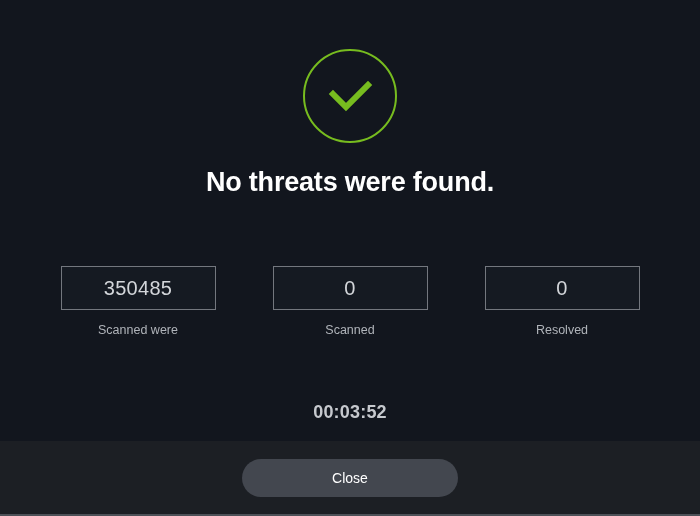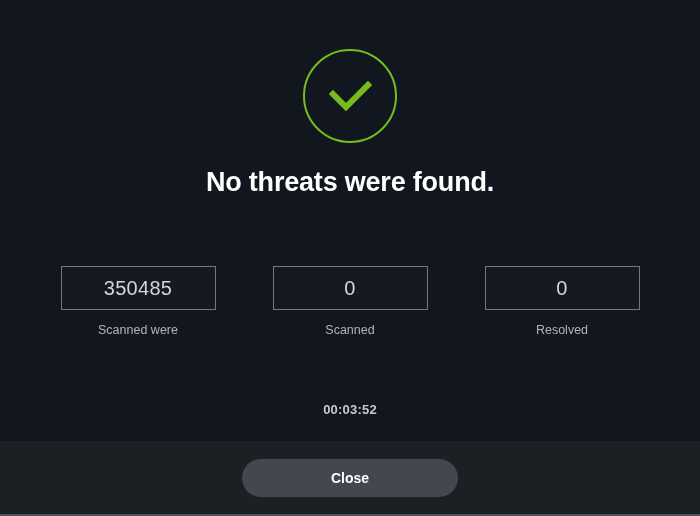--- a/index.html
+++ b/index.html
@@ -106,21 +106,21 @@
     color: #b0b4ba;
     text-align: center;
   }
 
   .timer {
     position: absolute;
     left: 0;
     right: 0;
     top: 402px;
     text-align: center;
-    font-size: 13px;
+    font-size: 18px;
     font-weight: bold;
     color: #c6c9ce;
     letter-spacing: 0.2px;
   }
 
   
   .footer {
     flex: 0 0 auto;
     height: 75px;
     background: #1c1f24;
@@ -132,21 +132,21 @@
 
   .close-button {
     width: 216px;
     height: 38px;
     border: none;
     border-radius: 19px;
     background: #43474f;
     color: #ffffff;
     font-family: "Liberation Sans", sans-serif;
     font-size: 14px;
-    font-weight: bold;
+    font-weight: normal;
     cursor: pointer;
   }
 </style>
 </head>
 <body>
 
 <div class="window">
 
   <div class="content">
 

